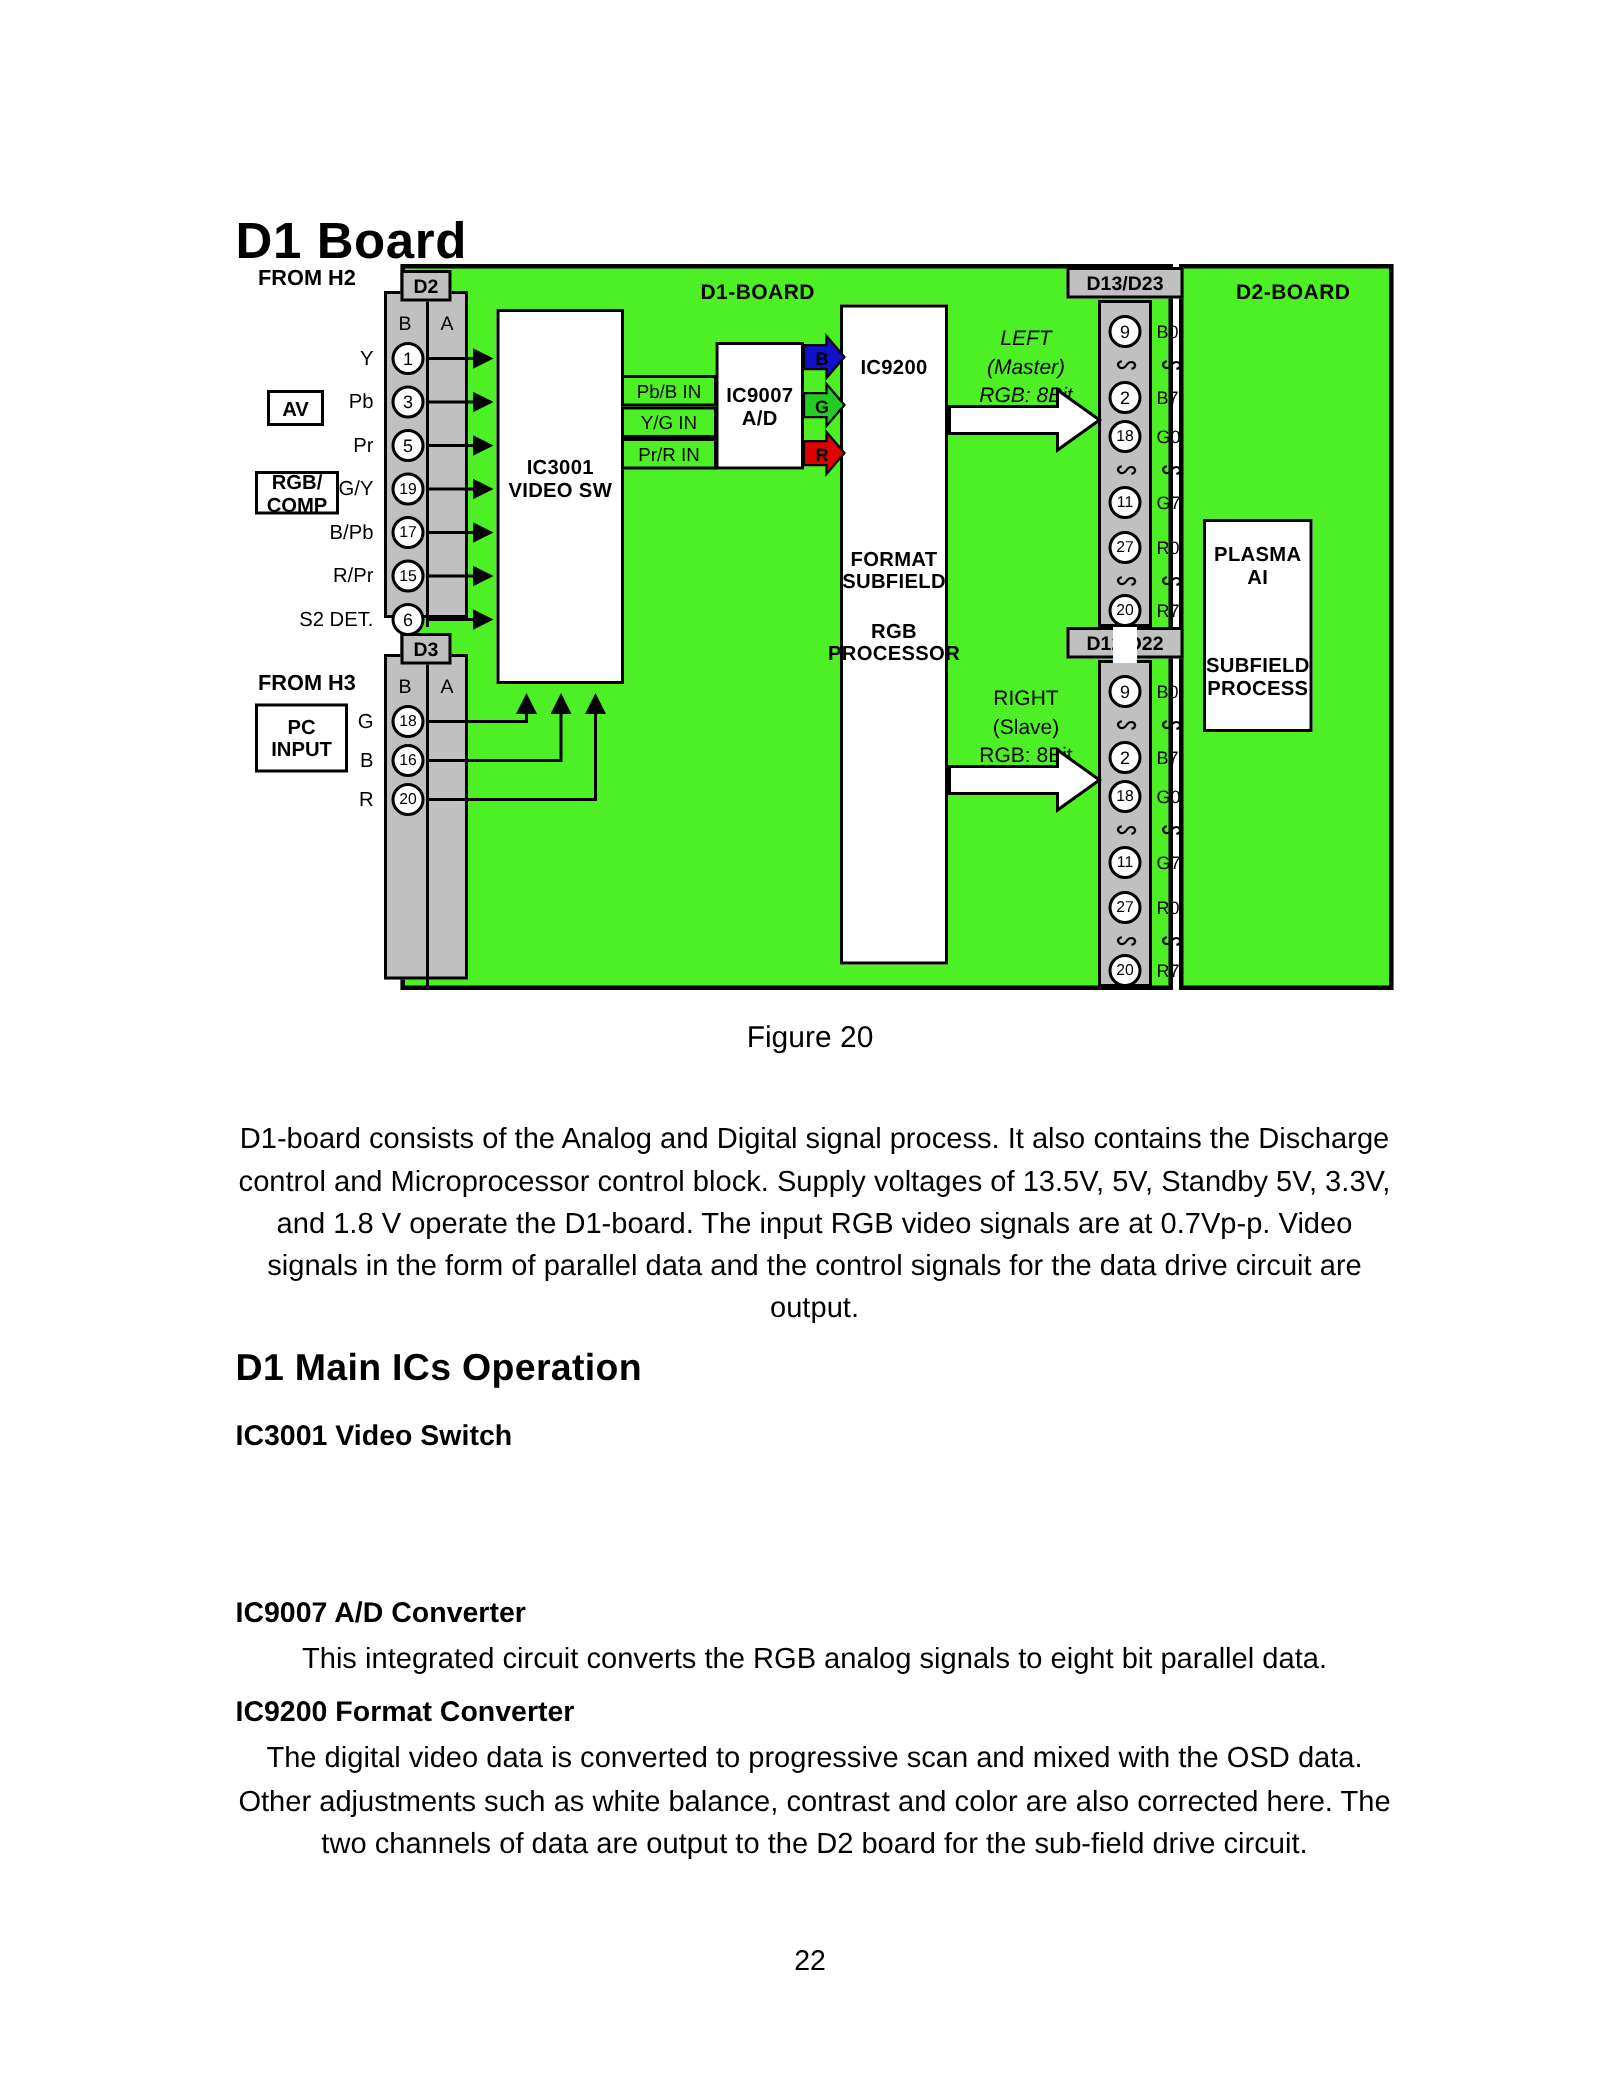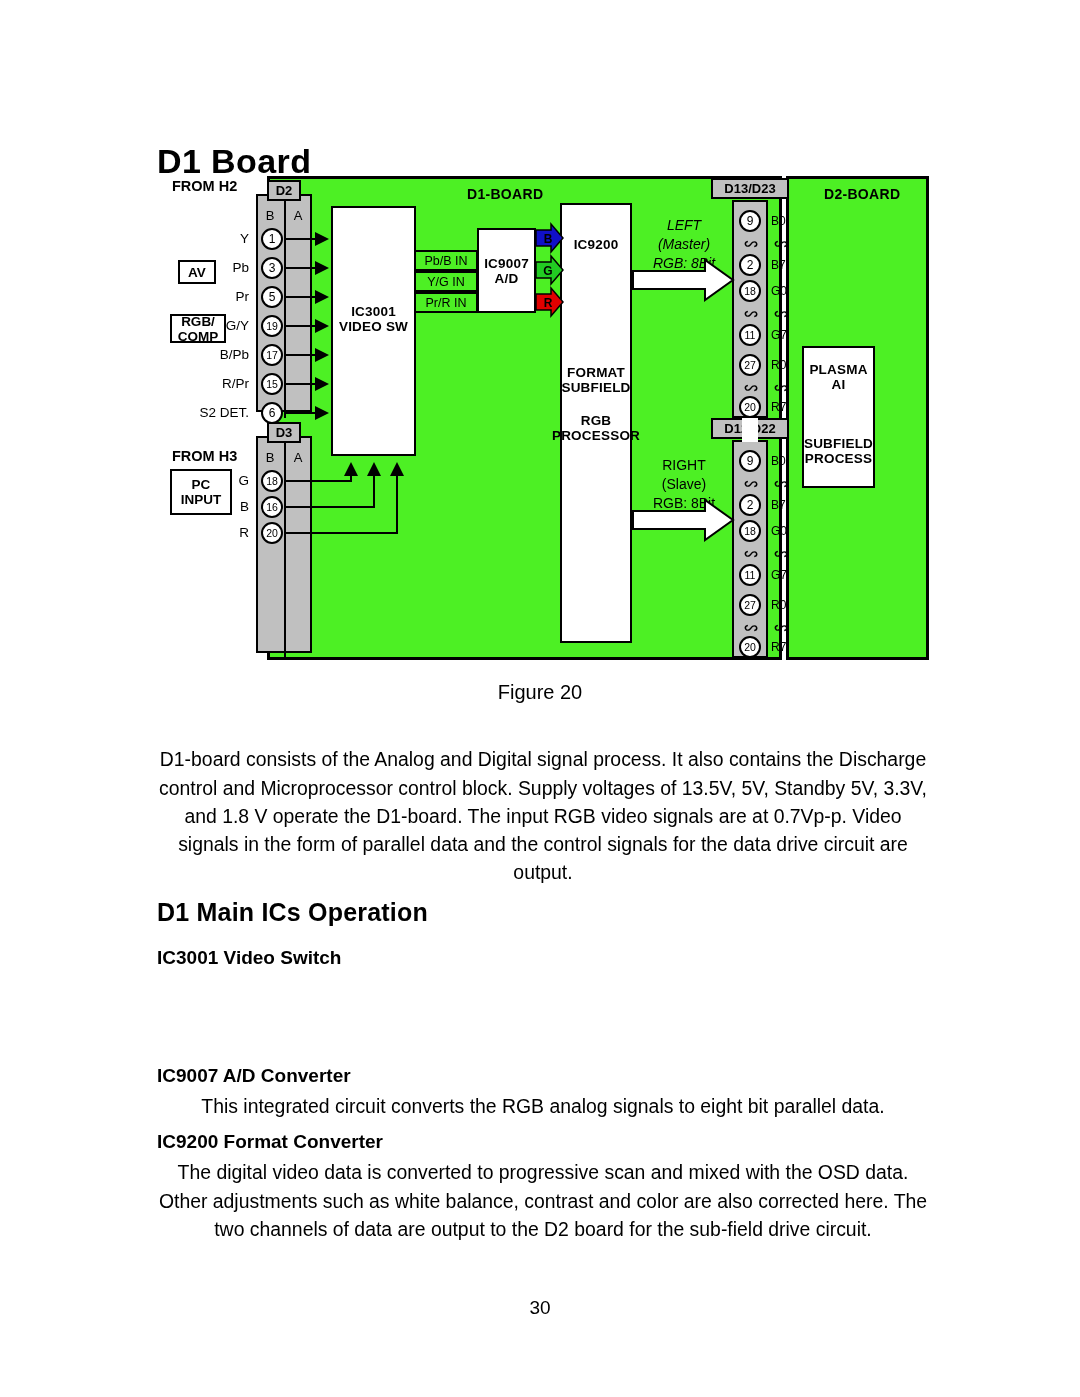--- a/index.html
+++ b/index.html
@@ -499,15 +499,15 @@
   <h2 class="section-heading" style="top:877px;">D1 Main ICs Operation</h2>
 
   <h3 class="sub-heading" style="top:928px;">IC3001 Video Switch</h3>
 
   <h3 class="sub-heading" style="top:1046px;">IC9007 A/D Converter</h3>
   <p class="body-text" style="top:1073px;">This integrated circuit converts the RGB analog signals to eight bit parallel data.</p>
 
   <h3 class="sub-heading" style="top:1112px;">IC9200 Format Converter</h3>
   <p class="body-text" style="top:1139px;">The digital video data is converted to progressive scan and mixed with the OSD data. Other adjustments such as white balance, contrast and color are also corrected here. The two channels of data are output to the D2 board for the sub-field drive circuit.</p>
 
-  <div id="page-number">30</div>
+  <div id="page-number">22</div>
 
 </div>
 
 </body></html>

